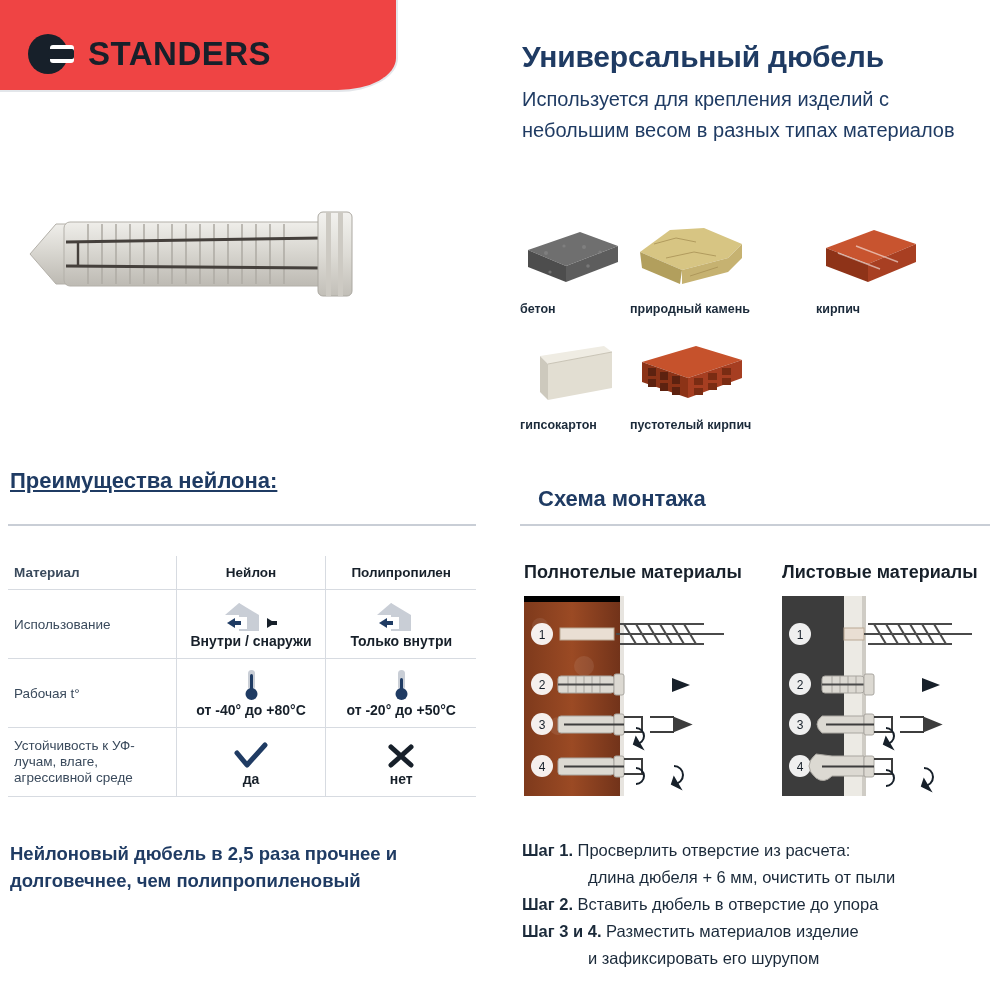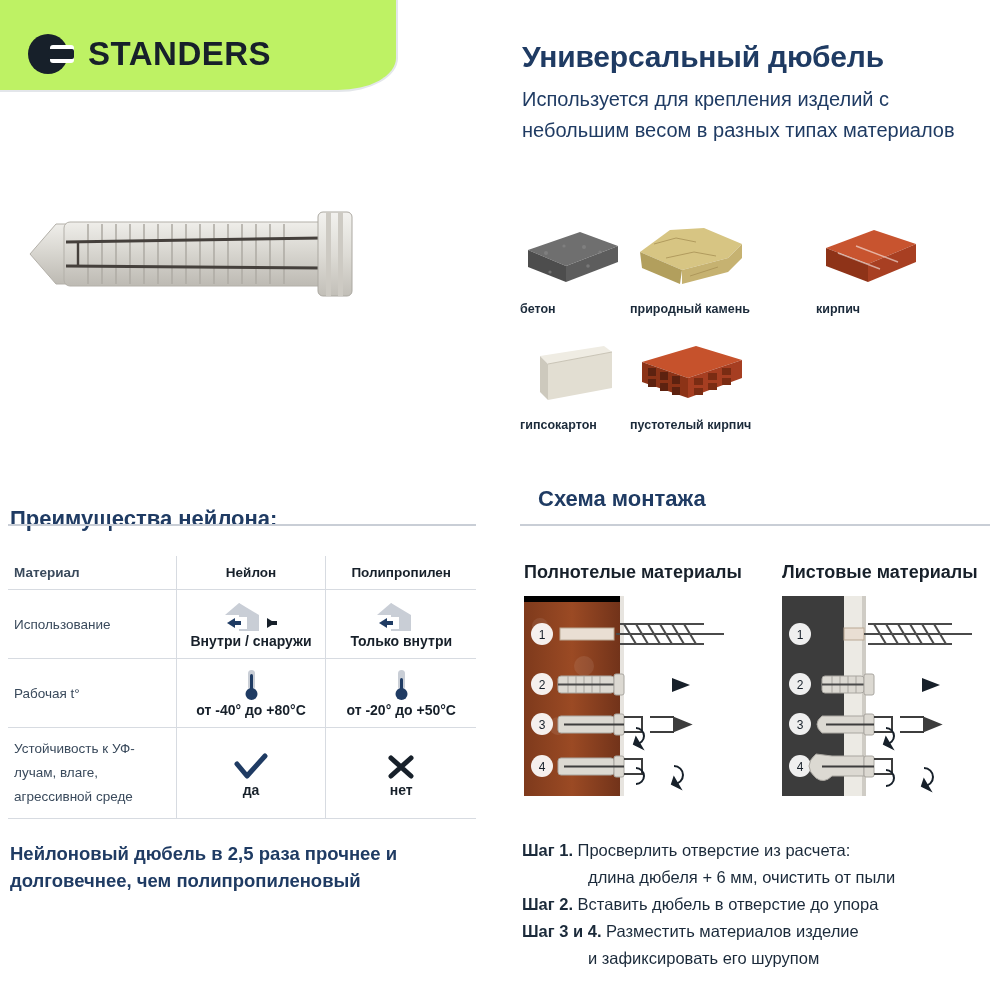--- a/index.html
+++ b/index.html
@@ -21,21 +21,21 @@
     height: 1000px;
   }
 
   
   .logo-shape {
     position: absolute;
     left: 0;
     top: 0;
     width: 398px;
     height: 92px;
-    background: #bef264;
+    background: #ef4444;
     border-right: 2px solid #e3e6ea;
     border-bottom: 2px solid #e3e6ea;
     border-bottom-right-radius: 60px 34px;
     box-sizing: border-box;
   }
   .logo-inner {
     position: absolute;
     left: 28px;
     top: 34px;
     display: flex;
@@ -150,21 +150,21 @@
     border-bottom: 1px solid #d7dbe1;
     padding: 9px 6px;
     vertical-align: middle;
   }
   .btable .c0 { width: 172px; color: #3a4a5c; font-size: 13.5px; }
   .btable .c1 { width: 148px; text-align: center; border-left: 1px solid #d7dbe1; }
   .btable .c2 { width: 148px; text-align: center; border-left: 1px solid #d7dbe1; }
   .btable thead td { border-bottom: 1px solid #d7dbe1; font-weight: bold; }
   .btable thead .c1, .btable thead .c2 { font-weight: bold; color: #17202a; }
   .cell-strong { font-weight: bold; color: #17202a; font-size: 14px; }
-  .cell-multi { line-height: 24px; }
+  .cell-multi { line-height: 16px; }
   .icon-center { display: flex; justify-content: center; align-items: flex-end; height: 34px; }
 
   .bfoot {
     position: absolute;
     left: 10px;
     top: 840px;
     width: 470px;
     font-size: 18.5px;
     font-weight: bold;
     line-height: 27px;
@@ -334,21 +334,21 @@
             <rect x="64" y="50" width="9" height="7"></rect>
               <rect x="78" y="45" width="9" height="7"></rect>
             <rect x="92" y="40" width="9" height="7"></rect>
           </g>
         </svg>
         <div class="mat-label">пустотелый кирпич</div>
       </div>
     </div>
   </div>
 
-  <div class="sec-title" style="left:10px; top:506px;">Преимущества нейлона:</div>
+  <div class="sec-title" style="left:10px; top:468px;text-decoration:underline;">Преимущества нейлона:</div>
   <div class="sec-rule" style="left:8px; top:524px; width:468px;"></div>
 
   <div class="sec-title" style="left:538px; top:486px;">Схема монтажа</div>
   <div class="sec-rule" style="left:520px; top:524px; width:470px;"></div>
 
   <table class="btable">
     <thead>
       <tr>
         <td class="c0">Материал</td>
         <td class="c1">Нейлон</td>

